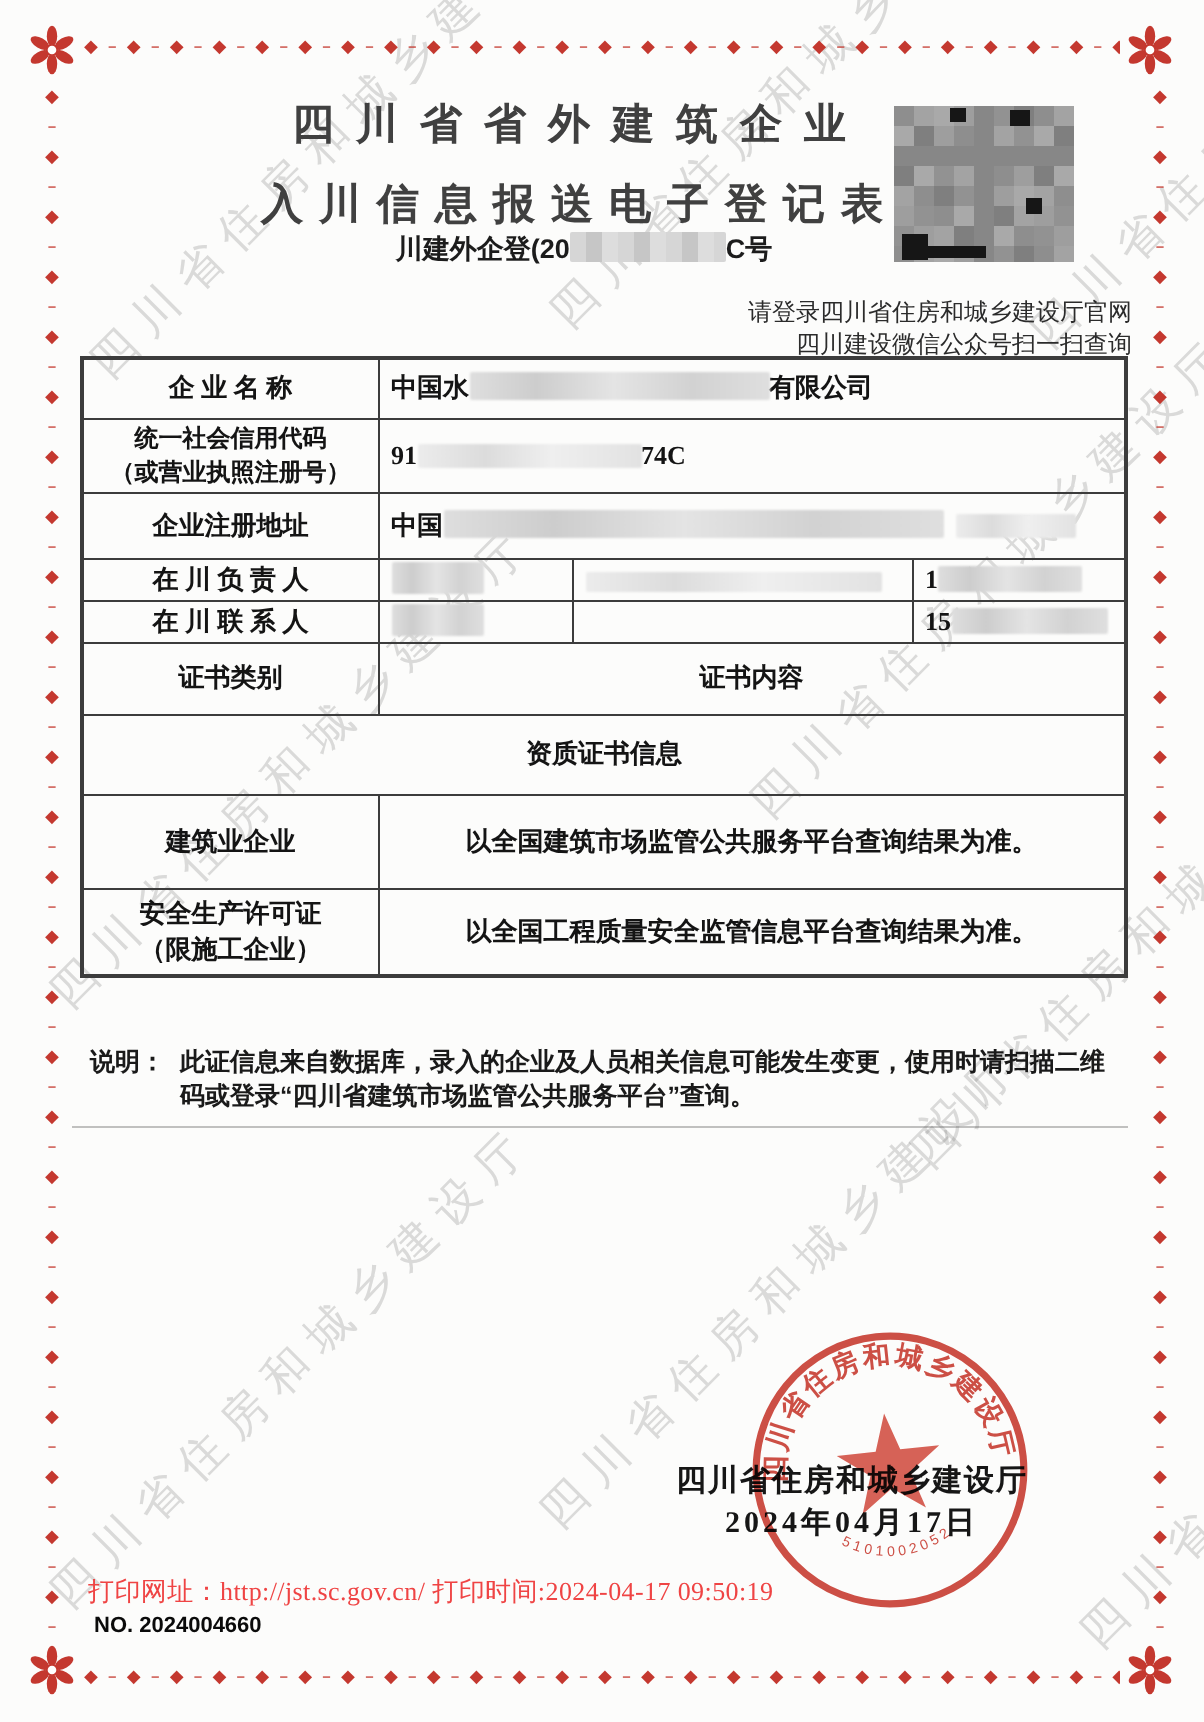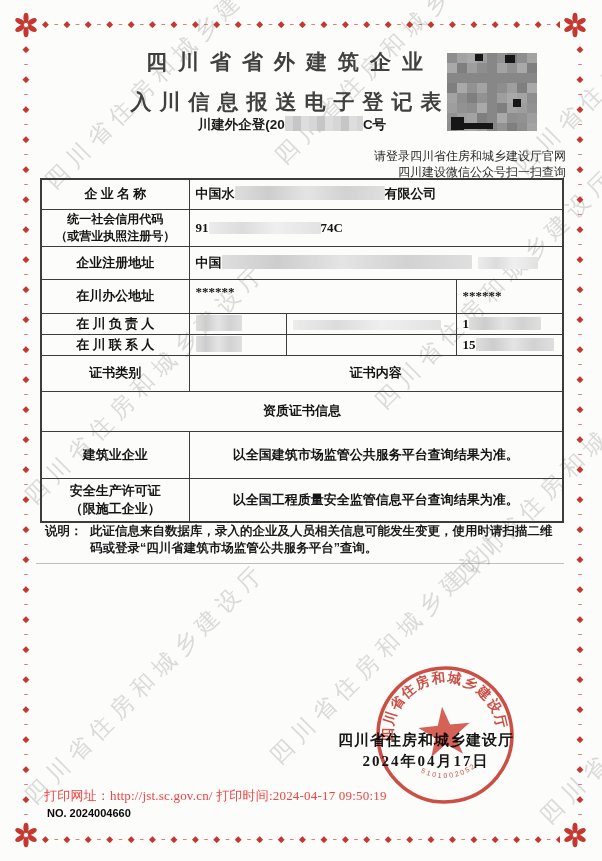--- a/index.html
+++ b/index.html
@@ -223,25 +223,20 @@
       <td class="val" colspan="3">
         <span>91</span><span class="rd lt" style="width:112px;height:12px;"></span><span>74C</span>
       </td>
     </tr>
     <tr style="height:33px;">
       <td class="lab">企业注册地址</td>
       <td class="val" colspan="3">
         <span>中国</span><span class="rd" style="width:250px;"></span>&nbsp;&nbsp;<span class="rd lt" style="width:60px;height:12px;"></span>
       </td>
     </tr>
-    <tr style="height:34px;">
-      <td class="lab">在川办公地址</td>
-      <td class="val" colspan="2" style="vertical-align:top; padding-top:4px;"><span>******</span></td>
-      <td class="val"><span>******</span></td>
-    </tr>
     <tr style="height:21px;">
       <td class="lab">在 川 负 责 人</td>
       <td class="val"><span class="rd" style="width:46px;height:16px;"></span></td>
       <td class="val"><span class="rd lt" style="width:148px;height:10px;"></span></td>
       <td class="val"><span>1</span><span class="rd" style="width:72px;height:13px;"></span></td>
     </tr>
     <tr style="height:20px;">
       <td class="lab">在 川 联 系 人</td>
       <td class="val"><span class="rd" style="width:46px;height:16px;"></span></td>
       <td class="val"></td>

